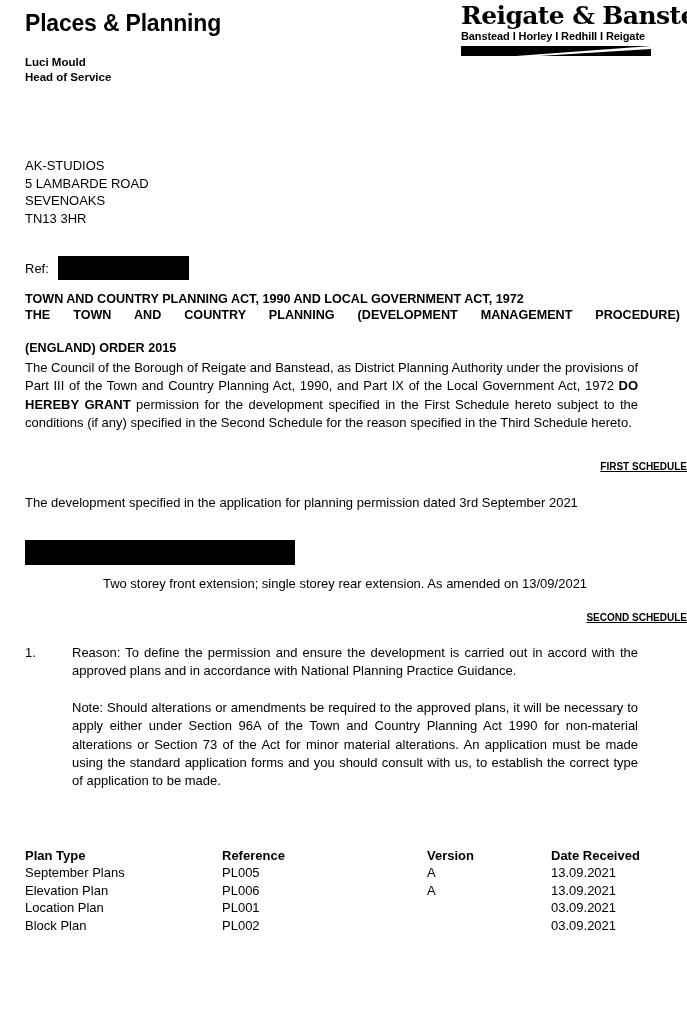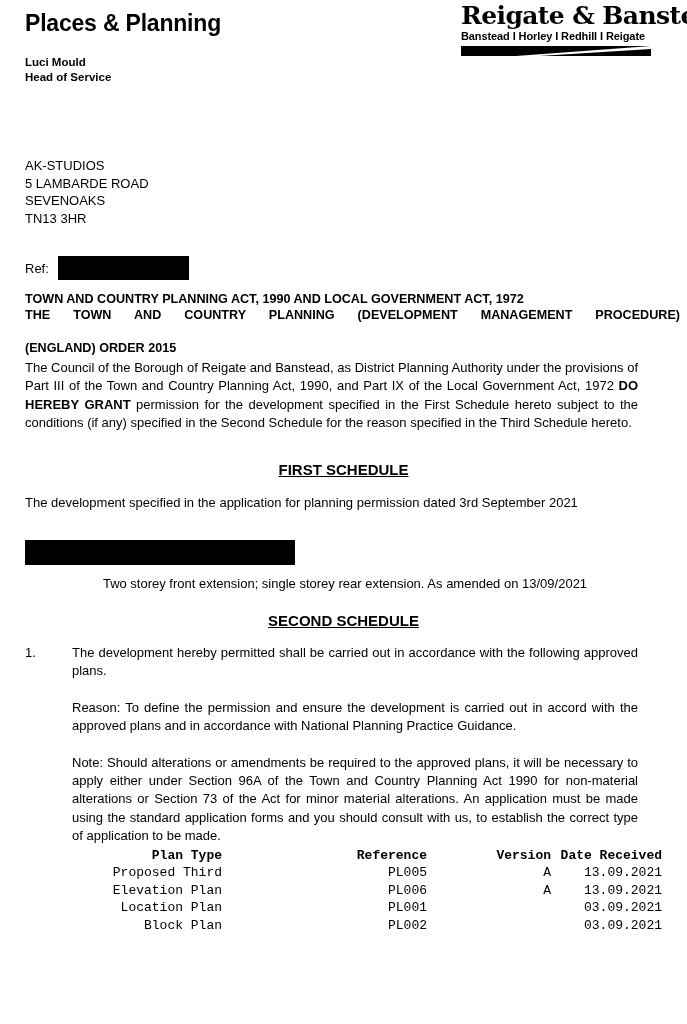--- a/index.html
+++ b/index.html
@@ -150,22 +150,22 @@
     text-align: justify;
     text-justify: inter-word;
   }
   .p-grant { top: 359px; }
 
   
   .schedule-heading {
     position: absolute;
     width: 687px;
     left: 0;
-    text-align: center;
-    font-size: 15px;
+    text-align: right;
+    font-size: 10px;
     font-weight: bold;
     text-decoration: underline;
   }
   .h-first { top: 461px; }
   .h-second { top: 612px; }
 
   .p-firstsched {
     top: 494px;
     width: 613px;
   }
@@ -222,24 +222,23 @@
     position: absolute;
     left: 25px;
     top: 847px;
     width: 637px;
     border-collapse: collapse;
     font-size: 13px;
   }
   .plans-table th,
   .plans-table td {
     padding: 0;
-    text-align: right;
+    text-align: left;
     line-height: 17.4px;
     vertical-align: top;
-    font-family: Liberation Mono, monospace;
   }
   .plans-table th { font-weight: bold; }
   .col-type { width: 197px; }
   .col-ref  { width: 205px; }
   .col-ver  { width: 124px; }
   .col-date { width: 111px; }
 
   
   .footer {
     position: absolute;
@@ -300,39 +299,38 @@
   <div class="redaction dev-redaction"></div>
 
   <div class="p-devdesc">Two storey front extension; single storey rear extension. As amended on 13/09/2021</div>
 
   <div class="schedule-heading h-second">SECOND SCHEDULE</div>
 
   <div class="condition cond-1">
     <div class="cond-row">
       <div class="cond-num">1.</div>
       <div class="cond-body">
-        <p>The development hereby permitted shall be carried out in accordance with the following approved plans.</p>
         <p>Reason: To define the permission and ensure the development is carried out in accord with the approved plans and in accordance with National Planning Practice Guidance.</p>
         <p>Note: Should alterations or amendments be required to the approved plans, it will be necessary to apply either under Section 96A of the Town and Country Planning Act 1990 for non-material alterations or Section 73 of the Act for minor material alterations. An application must be made using the standard application forms and you should consult with us, to establish the correct type of application to be made.</p>
       </div>
     </div>
   </div>
 
   <table class="plans-table">
     <thead>
       <tr>
         <th class="col-type">Plan Type</th>
         <th class="col-ref">Reference</th>
         <th class="col-ver">Version</th>
         <th class="col-date">Date Received</th>
       </tr>
     </thead>
     <tbody>
       <tr>
-        <td>Proposed Third</td>
+        <td>September Plans</td>
         <td>PL005</td>
         <td>A</td>
         <td>13.09.2021</td>
       </tr>
       <tr>
         <td>Elevation Plan</td>
         <td>PL006</td>
         <td>A</td>
         <td>13.09.2021</td>
       </tr>

